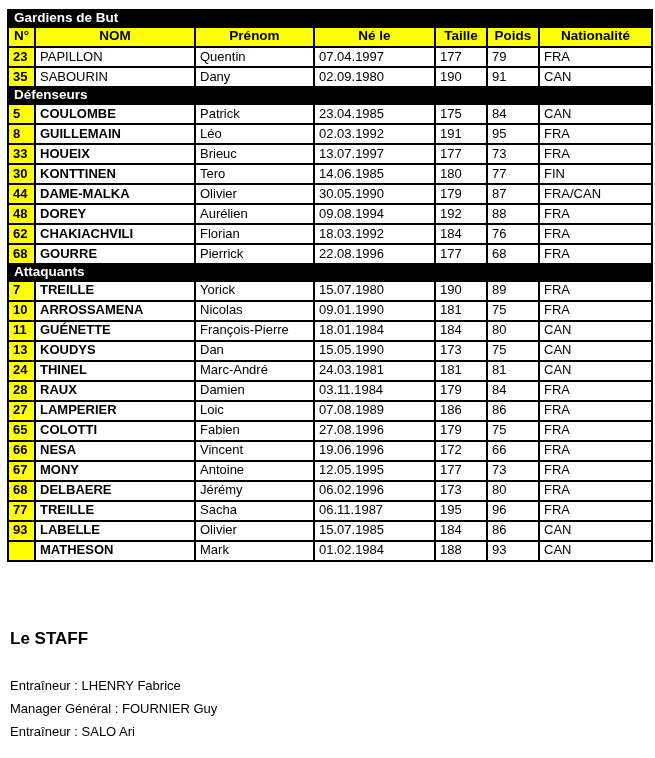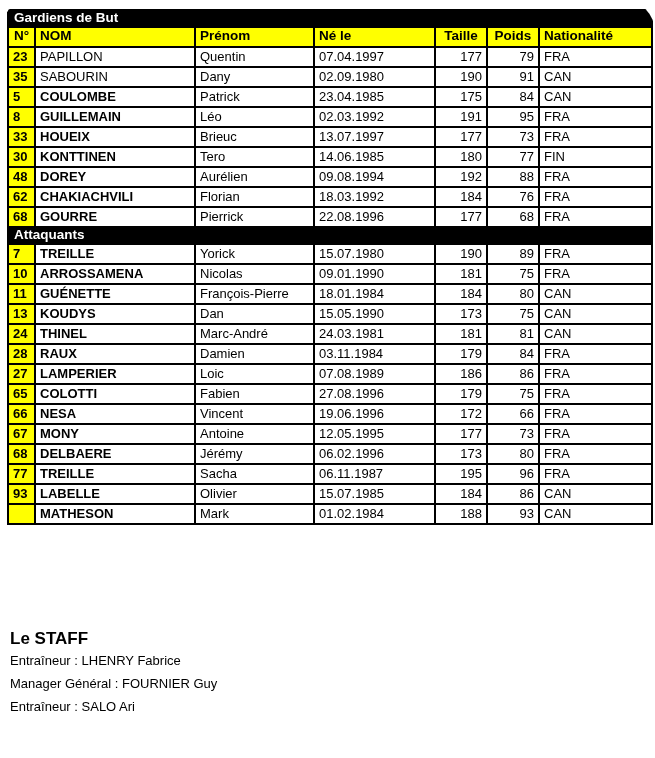--- a/index.html
+++ b/index.html
@@ -10,21 +10,20 @@
     height: 758px;
     position: relative;
     color: #000000;
   }
   .page {
     position: relative;
     width: 655px;
     height: 758px;
     background: #ffffff;
     overflow: hidden;
-    border-radius: 32px;
   }
   table.roster {
     position: absolute;
     left: 7px;
     top: 9px;
     border-collapse: collapse;
     table-layout: fixed;
     width: 644px;
   }
   table.roster th,
@@ -44,39 +43,40 @@
     text-align: left;
     font-weight: bold;
     height: 15px;
     font-size: 13.5px;
     padding-left: 5px;
   }
   tr.header-row th {
     background: #ffff00;
     color: #000000;
     font-weight: bold;
-    text-align: left;
+    text-align: center;
     font-size: 13.5px;
   }
   tr.header-row th.center { text-align: center; }
   td.num {
     background: #ffff00;
     font-weight: bold;
     padding: 0 2px;
   }
-  td.center { text-align: right; }
+  td.center { text-align: left; }
   td.nom-bold { font-weight: bold; }
   .staff {
     position: absolute;
     left: 10px;
     top: 629px;
   }
   .staff h2 {
     font-size: 17px;
     font-weight: bold;
+    margin-bottom: 25px;
   }
   .staff p {
     font-size: 13px;
     line-height: 23px;
   }
 </style>
 </head>
 <body>
 
 <div class="page">
@@ -115,20 +115,23 @@
         </tr>
         <tr>
           <td class="num">35</td>
           <td class="nom">SABOURIN</td>
           <td class="prenom">Dany</td>
           <td class="nele">02.09.1980</td>
           <td class="taille center">190</td>
           <td class="poids center">91</td>
           <td class="nat">CAN</td>
         </tr>
+        <tr class="section-row">
+          <th colspan="7">Défenseurs</th>
+        </tr>
         <tr>
           <td class="num">5</td>
           <td class="nom nom-bold">COULOMBE</td>
           <td class="prenom">Patrick</td>
           <td class="nele">23.04.1985</td>
           <td class="taille center">175</td>
           <td class="poids center">84</td>
           <td class="nat">CAN</td>
         </tr>
         <tr>
@@ -152,20 +155,29 @@
         <tr>
           <td class="num">30</td>
           <td class="nom nom-bold">KONTTINEN</td>
           <td class="prenom">Tero</td>
           <td class="nele">14.06.1985</td>
           <td class="taille center">180</td>
           <td class="poids center">77</td>
           <td class="nat">FIN</td>
         </tr>
         <tr>
+          <td class="num">44</td>
+          <td class="nom nom-bold">DAME-MALKA</td>
+          <td class="prenom">Olivier</td>
+          <td class="nele">30.05.1990</td>
+          <td class="taille center">179</td>
+          <td class="poids center">87</td>
+          <td class="nat">FRA/CAN</td>
+        </tr>
+        <tr>
           <td class="num">48</td>
           <td class="nom nom-bold">DOREY</td>
           <td class="prenom">Aurélien</td>
           <td class="nele">09.08.1994</td>
           <td class="taille center">192</td>
           <td class="poids center">88</td>
           <td class="nat">FRA</td>
         </tr>
         <tr>
           <td class="num">62</td>

